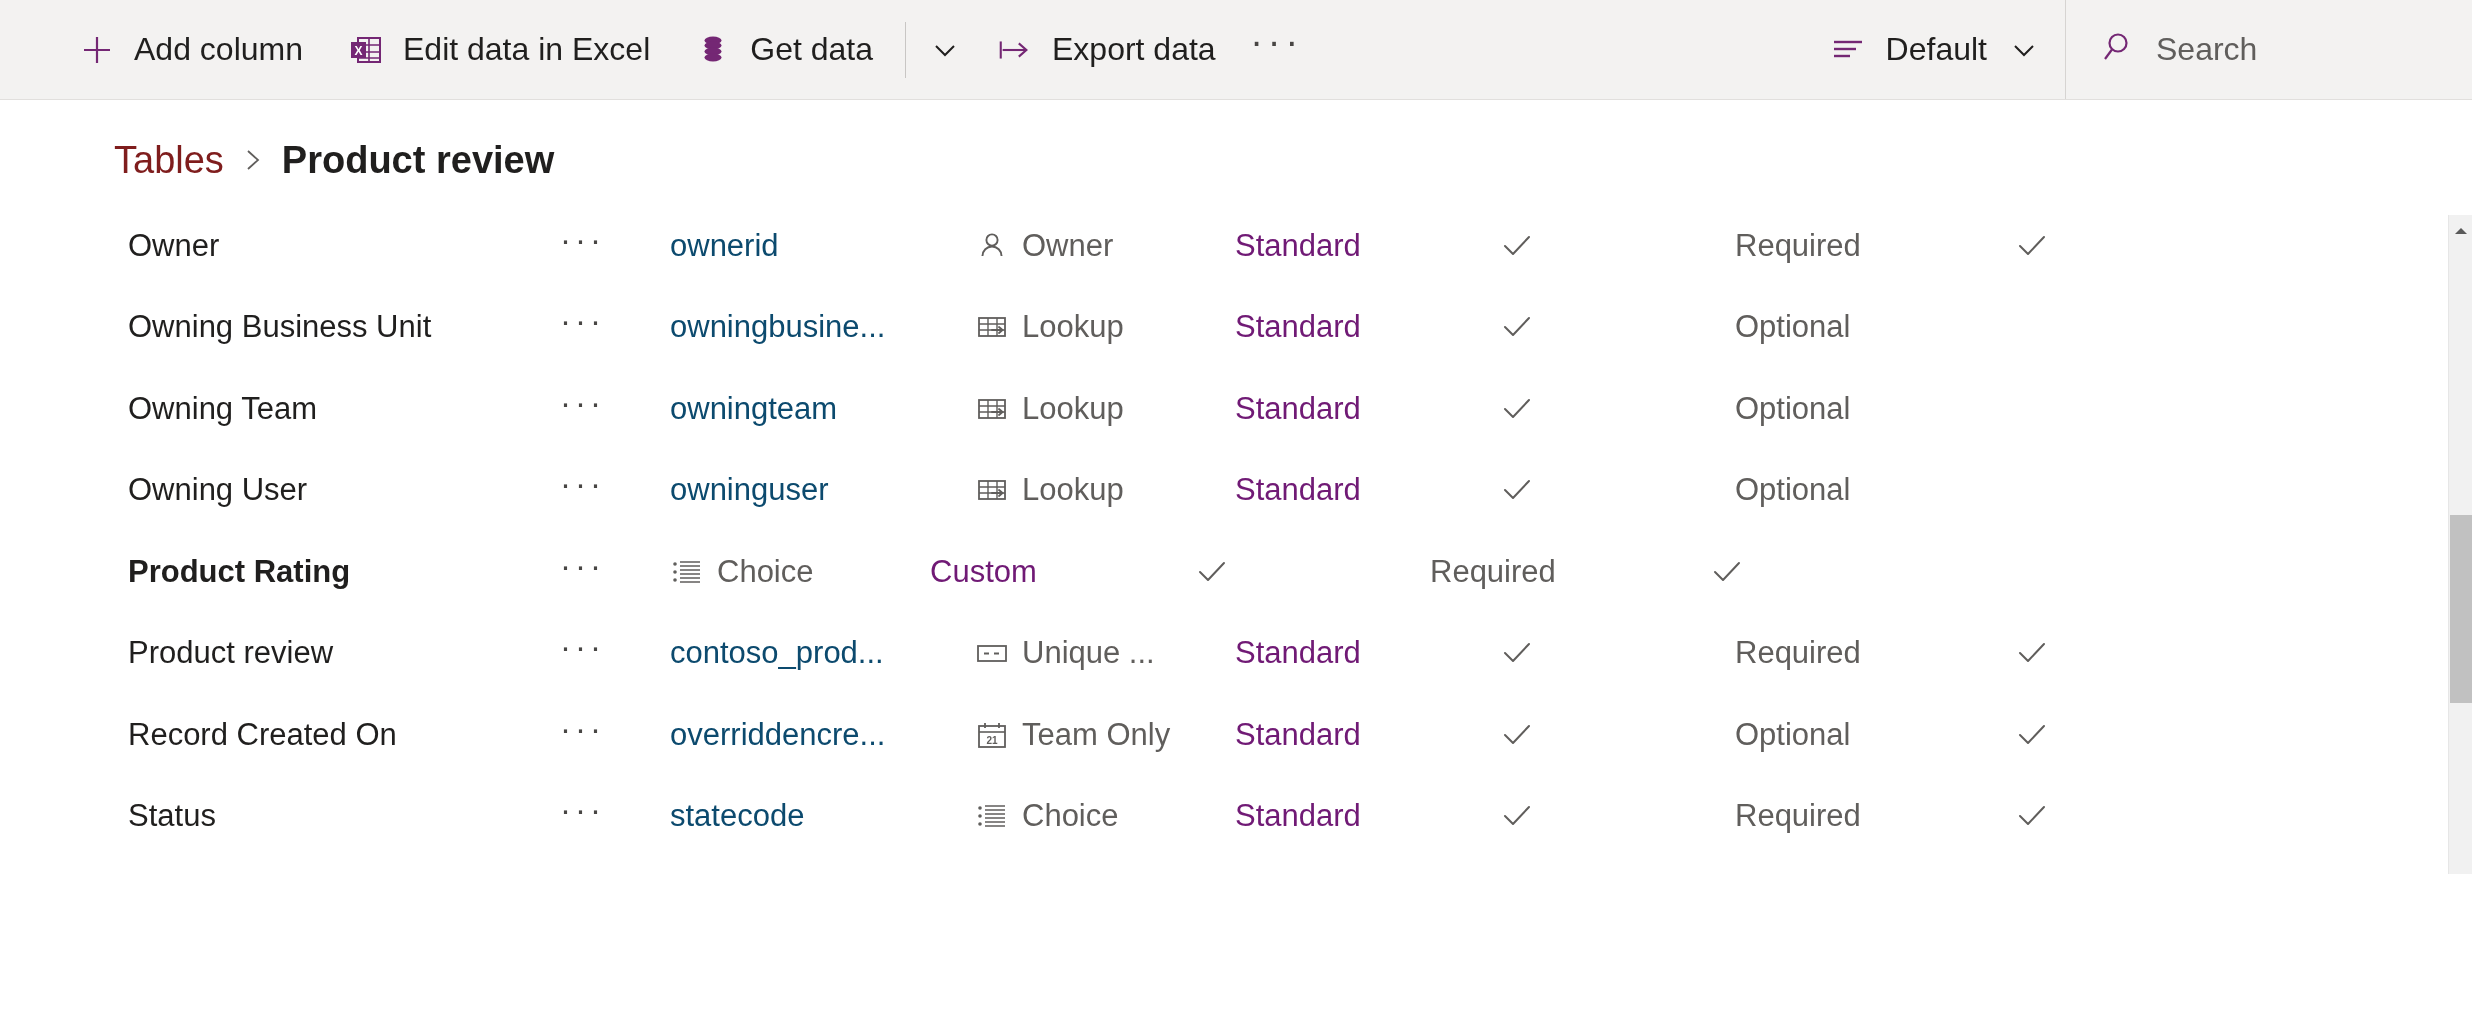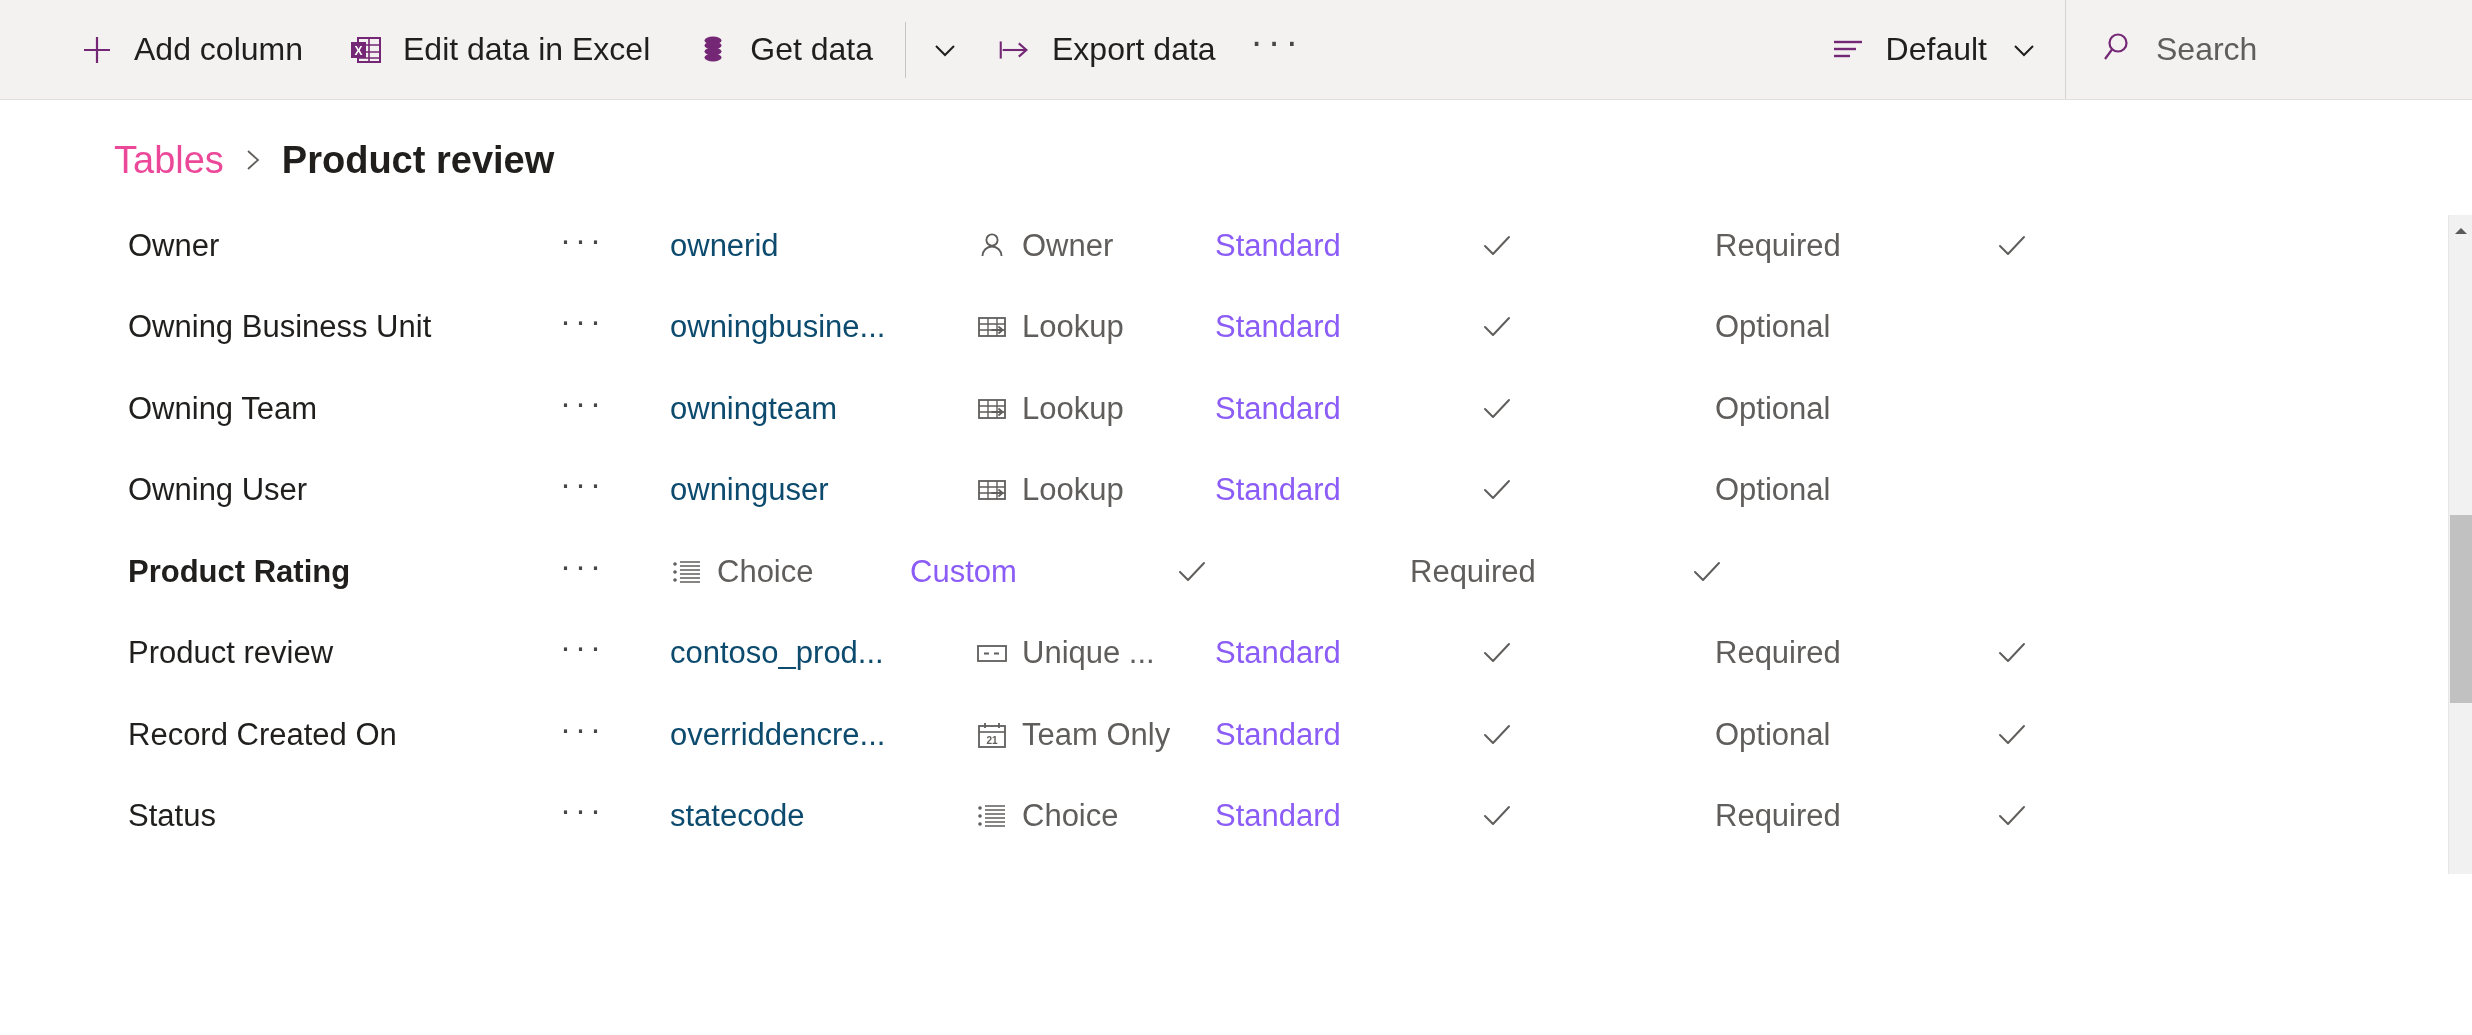--- a/index.html
+++ b/index.html
@@ -119,21 +119,21 @@
     position: absolute;
     left: 114px;
     top: 132px;
     display: flex;
     align-items: center;
     gap: 16px;
     font-size: 38px;
     height: 56px;
   }
   .crumb-link {
-    color: #ec4899;
+    color: #7f1d1d;
     cursor: pointer;
     font-weight: 400;
   }
   .crumb-sep {
     color: #605e5c;
     font-size: 30px;
     display: inline-flex;
     align-items: center;
   }
   .crumb-current {
@@ -198,22 +198,23 @@
   .c-type .ticon {
     flex: 0 0 auto;
     width: 34px;
     height: 34px;
     display: inline-flex;
     align-items: center;
     justify-content: center;
   }
   .c-custom {
     width: 265px;
-    color: #8b5cf6;
+    color: #701a75;
     white-space: nowrap;
+    margin-left: 20px;
   }
   .c-check1 {
     width: 235px;
     display: flex;
     align-items: center;
   }
   .c-req {
     width: 280px;
     color: #605e5c;
     white-space: nowrap;

